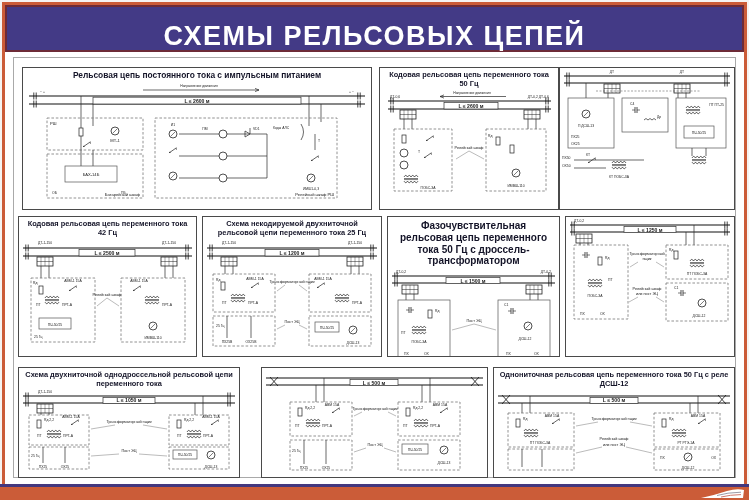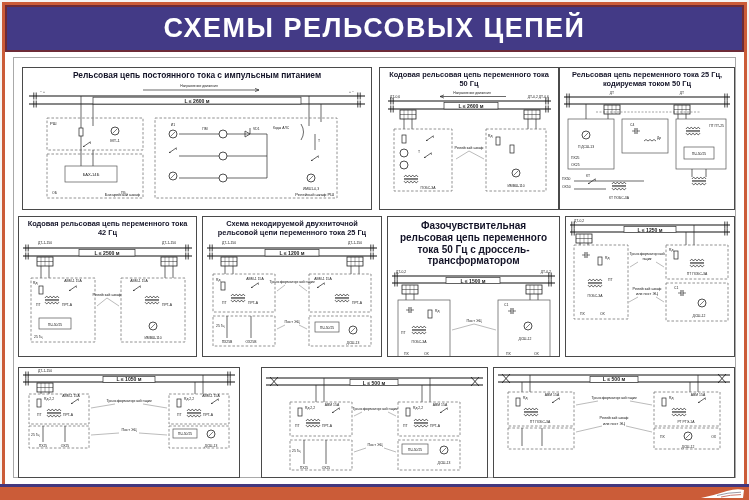--- a/index.html
+++ b/index.html
@@ -1,19 +1,19 @@
 <!DOCTYPE html>
 <html><head>
 <meta charset="utf-8">
 <style>
   html,body{margin:0;padding:0;}
   body{width:749px;height:500px;position:relative;background:#f6f4f2;font-family:"Liberation Sans",sans-serif;overflow:hidden;}
   .frame{position:absolute;left:2px;top:2px;right:2px;bottom:13px;border:3px solid #cb5c38;border-bottom:none;background:#fff;}
   .header{position:absolute;left:5px;right:5px;top:5px;height:47px;background:#433a86;border:2px solid #6d2b37;box-sizing:border-box;text-align:center;}
-  .header h1{margin:0;font-size:27px;font-weight:bold;color:#ffffff;letter-spacing:1.5px;line-height:42px;}
+  .header h1{margin:8px;font-size:27px;font-weight:bold;color:#ffffff;letter-spacing:1.5px;line-height:42px;}
   .content-frame{position:absolute;left:13px;right:13px;top:57px;bottom:22px;border:1px solid #a9a9a9;background:#fff;}
   .strip-purple{position:absolute;left:0;right:0;bottom:13px;height:3px;background:#43377e;}
   .strip-orange{position:absolute;left:0;right:0;bottom:0;height:13px;background:#cb5c38;}
   .brand{position:absolute;right:4px;bottom:1px;width:48px;height:11px;}
   .panel{position:absolute;background:#fff;border:1px solid #4a4a4a;box-sizing:border-box;overflow:hidden;}
   .ptitle{font-weight:bold;font-size:7.4px;line-height:1.18;text-align:center;color:#141428;padding:3px 5px 1px 5px;}
   .ptitle.big{font-size:8.4px;}
   .ptitle.sm{font-size:10px;}
   svg.diag{display:block;margin:0 auto;}
   .diag text{font-family:"Liberation Sans",sans-serif;fill:#1a1a1a;}
@@ -202,21 +202,20 @@
       <text class="t3 mid" x="132" y="98">ИМВШ-110</text>
     </g>
     <g>
       <text class="cap mid" x="85" y="60">Релейный шкаф</text>
       <path class="ptr" d="M85 62 L72 70 M85 62 L100 70"></path>
     </g>
   </svg>
 </section>
 
 <section class="panel" style="left:559px;top:67px;width:176px;height:143px">
-  <div class="ptitle">Рельсовая цепь переменного тока 25 Гц, кодируемая током 50 Гц</div>
   <svg class="diag" width="174" height="118" viewBox="0 0 174 118">
     <g>
       <line class="rail" x1="4" y1="8" x2="170" y2="8"></line>
         <line class="rail" x1="4" y1="15" x2="170" y2="15"></line>
       <use href="#jt" x="8" y="8"></use>
         <use href="#jt" x="8" y="15"></use>
         <use href="#jt" x="166" y="8"></use>
         <use href="#jt" x="166" y="15"></use>
       <text class="t3 mid" x="52" y="5">ДТ</text>
       <text class="t3 mid" x="122" y="5">ДТ</text>
@@ -469,20 +468,21 @@
       <text class="cap mid" x="81" y="43">ящик</text>
       <path class="ptr" d="M72 45 L64 50 M90 45 L98 50"></path>
       <text class="cap mid" x="81" y="73">Релейный шкаф</text>
       <text class="cap mid" x="81" y="78">или пост ЭЦ</text>
       <path class="ptr" d="M72 80 L63 85 M90 80 L98 85"></path>
     </g>
   </svg>
 </section>
 
 <section class="panel" style="left:18px;top:367px;width:222px;height:111px">
+  <div class="ptitle">Схема двухниточной однодроссельной рельсовой цепи переменного тока</div>
   <svg class="diag" width="220" height="84" viewBox="0 0 220 84">
     <g>
       <line class="rail" x1="4" y1="7" x2="216" y2="7"></line>
         <line class="rail" x1="4" y1="14" x2="216" y2="14"></line>
       <use href="#jt" x="8" y="7"></use>
         <use href="#jt" x="8" y="14"></use>
         <use href="#jt" x="210" y="7"></use>
         <use href="#jt" x="210" y="14"></use>
       <text class="t3 mid" x="26" y="4">ДТ-1-150</text>
       <use href="#dtr" x="26" y="15"></use>
@@ -581,20 +581,21 @@
     <g>
       <text class="cap mid" x="113" y="42">Трансформаторный ящик</text>
       <path class="ptr" d="M100 44 L92 48 M126 44 L134 48"></path>
       <text class="cap mid" x="113" y="78">Пост ЭЦ</text>
       <path class="ptr" d="M104 80 L92 84 M122 80 L134 84"></path>
     </g>
   </svg>
 </section>
 
 <section class="panel" style="left:493px;top:367px;width:242px;height:111px">
+  <div class="ptitle">Однониточная рельсовая цепь переменного тока 50 Гц с реле ДСШ-12</div>
   <svg class="diag" width="240" height="84" viewBox="0 0 240 84">
     <g>
       <line class="rail" x1="4" y1="7" x2="236" y2="7"></line>
         <line class="rail" x1="4" y1="14" x2="236" y2="14"></line>
       <use href="#xm" x="12" y="10.5"></use>
         <use href="#xm" x="228" y="10.5"></use>
       <rect class="lenr" x="96" y="8.4" width="48" height="6"></rect>
       <text class="t5 mid" x="120" y="13.3">L ≤ 500 м</text>
     </g>
     <g>

